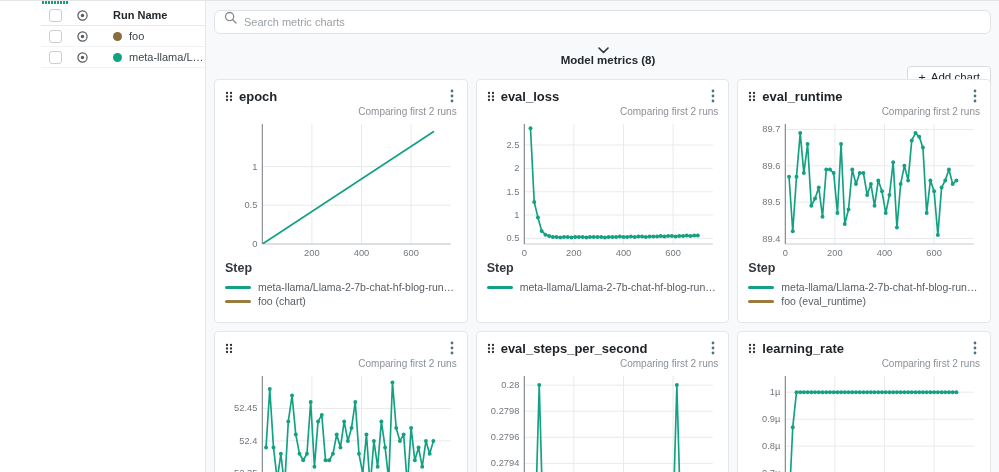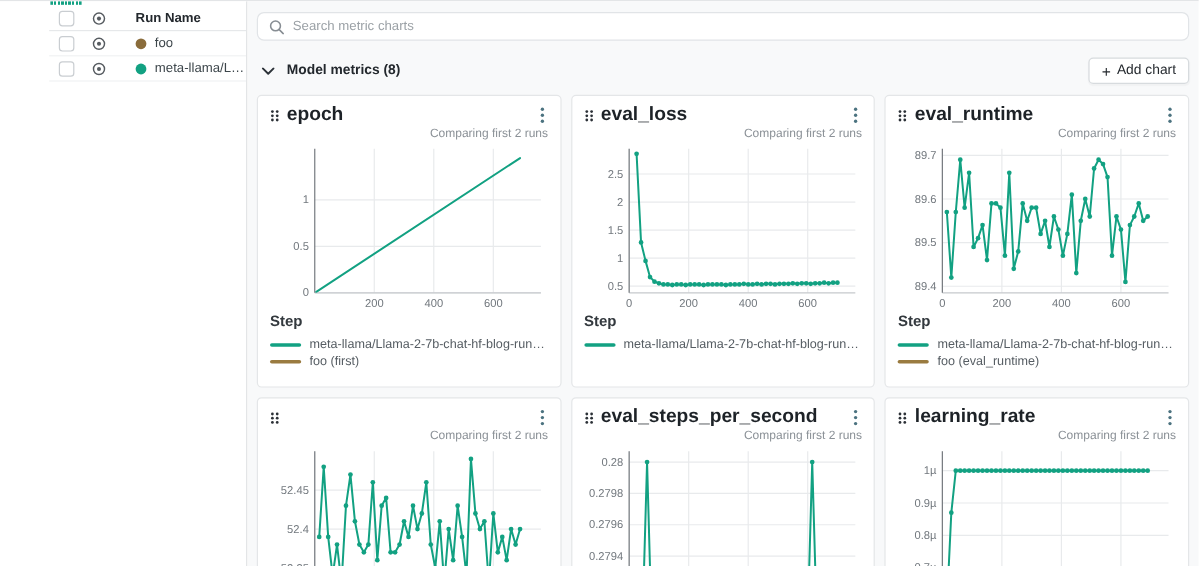--- a/index.html
+++ b/index.html
@@ -35,49 +35,49 @@
   .eye{flex:none;margin:0 0 0 14px;width:13px;height:13px;display:flex;align-items:center;justify-content:center;}
   .namecol{margin-left:24px;display:flex;align-items:center;gap:7px;min-width:0;}
   .sb-head-label{font-size:11px;font-weight:bold;color:#23282d;}
   .run-dot{width:9px;height:9px;border-radius:50%;flex:none;}
   .run-name{font-size:11px;color:#3d464b;white-space:nowrap;overflow:hidden;text-overflow:ellipsis;max-width:110px;}
   
   .main{flex:1;min-width:0;background:#f8f9fa;box-sizing:border-box;padding:0 7px;}
   .search-wrap{margin:9px 1px 0 1px;}
   .search{
     height:24px;border:1px solid #e1e4e7;border-radius:6px;background:#fff;
-    display:flex;align-items:center;gap:7px;padding:0 9px;box-sizing:border-box;
+    display:flex;gap:7px;padding:0 9px;box-sizing:border-box;
   }
   .search input{
     border:none;outline:none;flex:1;font-family:inherit;font-size:11px;color:#3a4045;
     background:transparent;padding:0;
   }
   .search input::placeholder{color:#9ba1a6;}
-  .section-row{display:flex;align-items:center;margin:13px 1px 0 3px;height:24px;}
+  .section-row{display:flex;align-items:center;margin:13px 1px 0 3px;height:24px;flex-direction:column;}
   .chev{width:14px;height:14px;display:flex;align-items:center;justify-content:center;cursor:pointer;}
   .section-label{font-size:11.5px;font-weight:bold;color:#23282d;margin-left:9px;}
   .add-chart{
     margin-left:auto;display:flex;align-items:center;gap:5px;
     background:#fff;border:1px solid #d7dbde;border-radius:4px;
     padding:4px 10px;font-size:11.5px;color:#24292e;cursor:pointer;
     font-family:inherit;box-shadow:0 1px 1px rgba(0,0,0,.03);
   }
   .plus{font-size:13px;line-height:11px;font-weight:normal;}
   
   .cards{
     display:grid;grid-template-columns:repeat(3,1fr);gap:8px;
     margin:8px 1px 0 1px;
   }
   .card{
     background:#fff;border:1px solid #e4e6e8;border-radius:4px;
     padding:8px 10px;height:244px;box-sizing:border-box;overflow:hidden;
   }
   .card-head{display:flex;align-items:center;gap:6px;height:16px;}
   .drag{flex:none;display:flex;align-items:center;cursor:grab;}
-  .ctitle{font-size:16px;font-weight:bold;color:#1d2227;white-space:nowrap;overflow:hidden;text-overflow:ellipsis;}
+  .ctitle{font-size:13px;font-weight:bold;color:#1d2227;white-space:nowrap;overflow:hidden;text-overflow:ellipsis;}
   .kebab{margin-left:auto;flex:none;cursor:pointer;display:flex;align-items:center;padding:1px 3px;}
   .csub{font-size:10px;color:#8b9197;margin:2px 0 1px 16px;text-align:right;}
   .plot{height:142px;}
   .plot svg{display:block;}
   .tick{font-size:9.5px;fill:#72787e;}
   .xlabel{text-align:left;font-size:12.5px;color:#33393e;margin-top:1px;font-weight:bold;}
   .legend{margin-top:5px;}
   .litem{display:flex;align-items:center;gap:7px;height:14px;min-width:0;}
   .lswatch{width:26px;height:3px;border-radius:2px;flex:none;}
   .llabel{font-size:10.5px;color:#565d63;white-space:nowrap;overflow:hidden;text-overflow:ellipsis;}
@@ -210,21 +210,21 @@
             </svg>
           </div>
         <div class="xlabel">Step</div>
         <div class="legend">
           <div class="litem">
               <span class="lswatch" style="background: rgb(18, 161, 130);"></span>
               <span class="llabel">meta-llama/Llama-2-7b-chat-hf-blog-run (epoch)</span>
             </div>
           <div class="litem">
               <span class="lswatch" style="background: rgb(154, 123, 64);"></span>
-              <span class="llabel">foo (first)</span>
+              <span class="llabel">foo (chart)</span>
             </div>
         </div>
       </div>
 
       <div class="card">
         <div class="card-head">
           <span class="drag">
               <svg width="8" height="11" viewBox="0 0 8 11">
                 <g fill="#2b3036">
                   <circle cx="2" cy="2" r="1.15"></circle>

